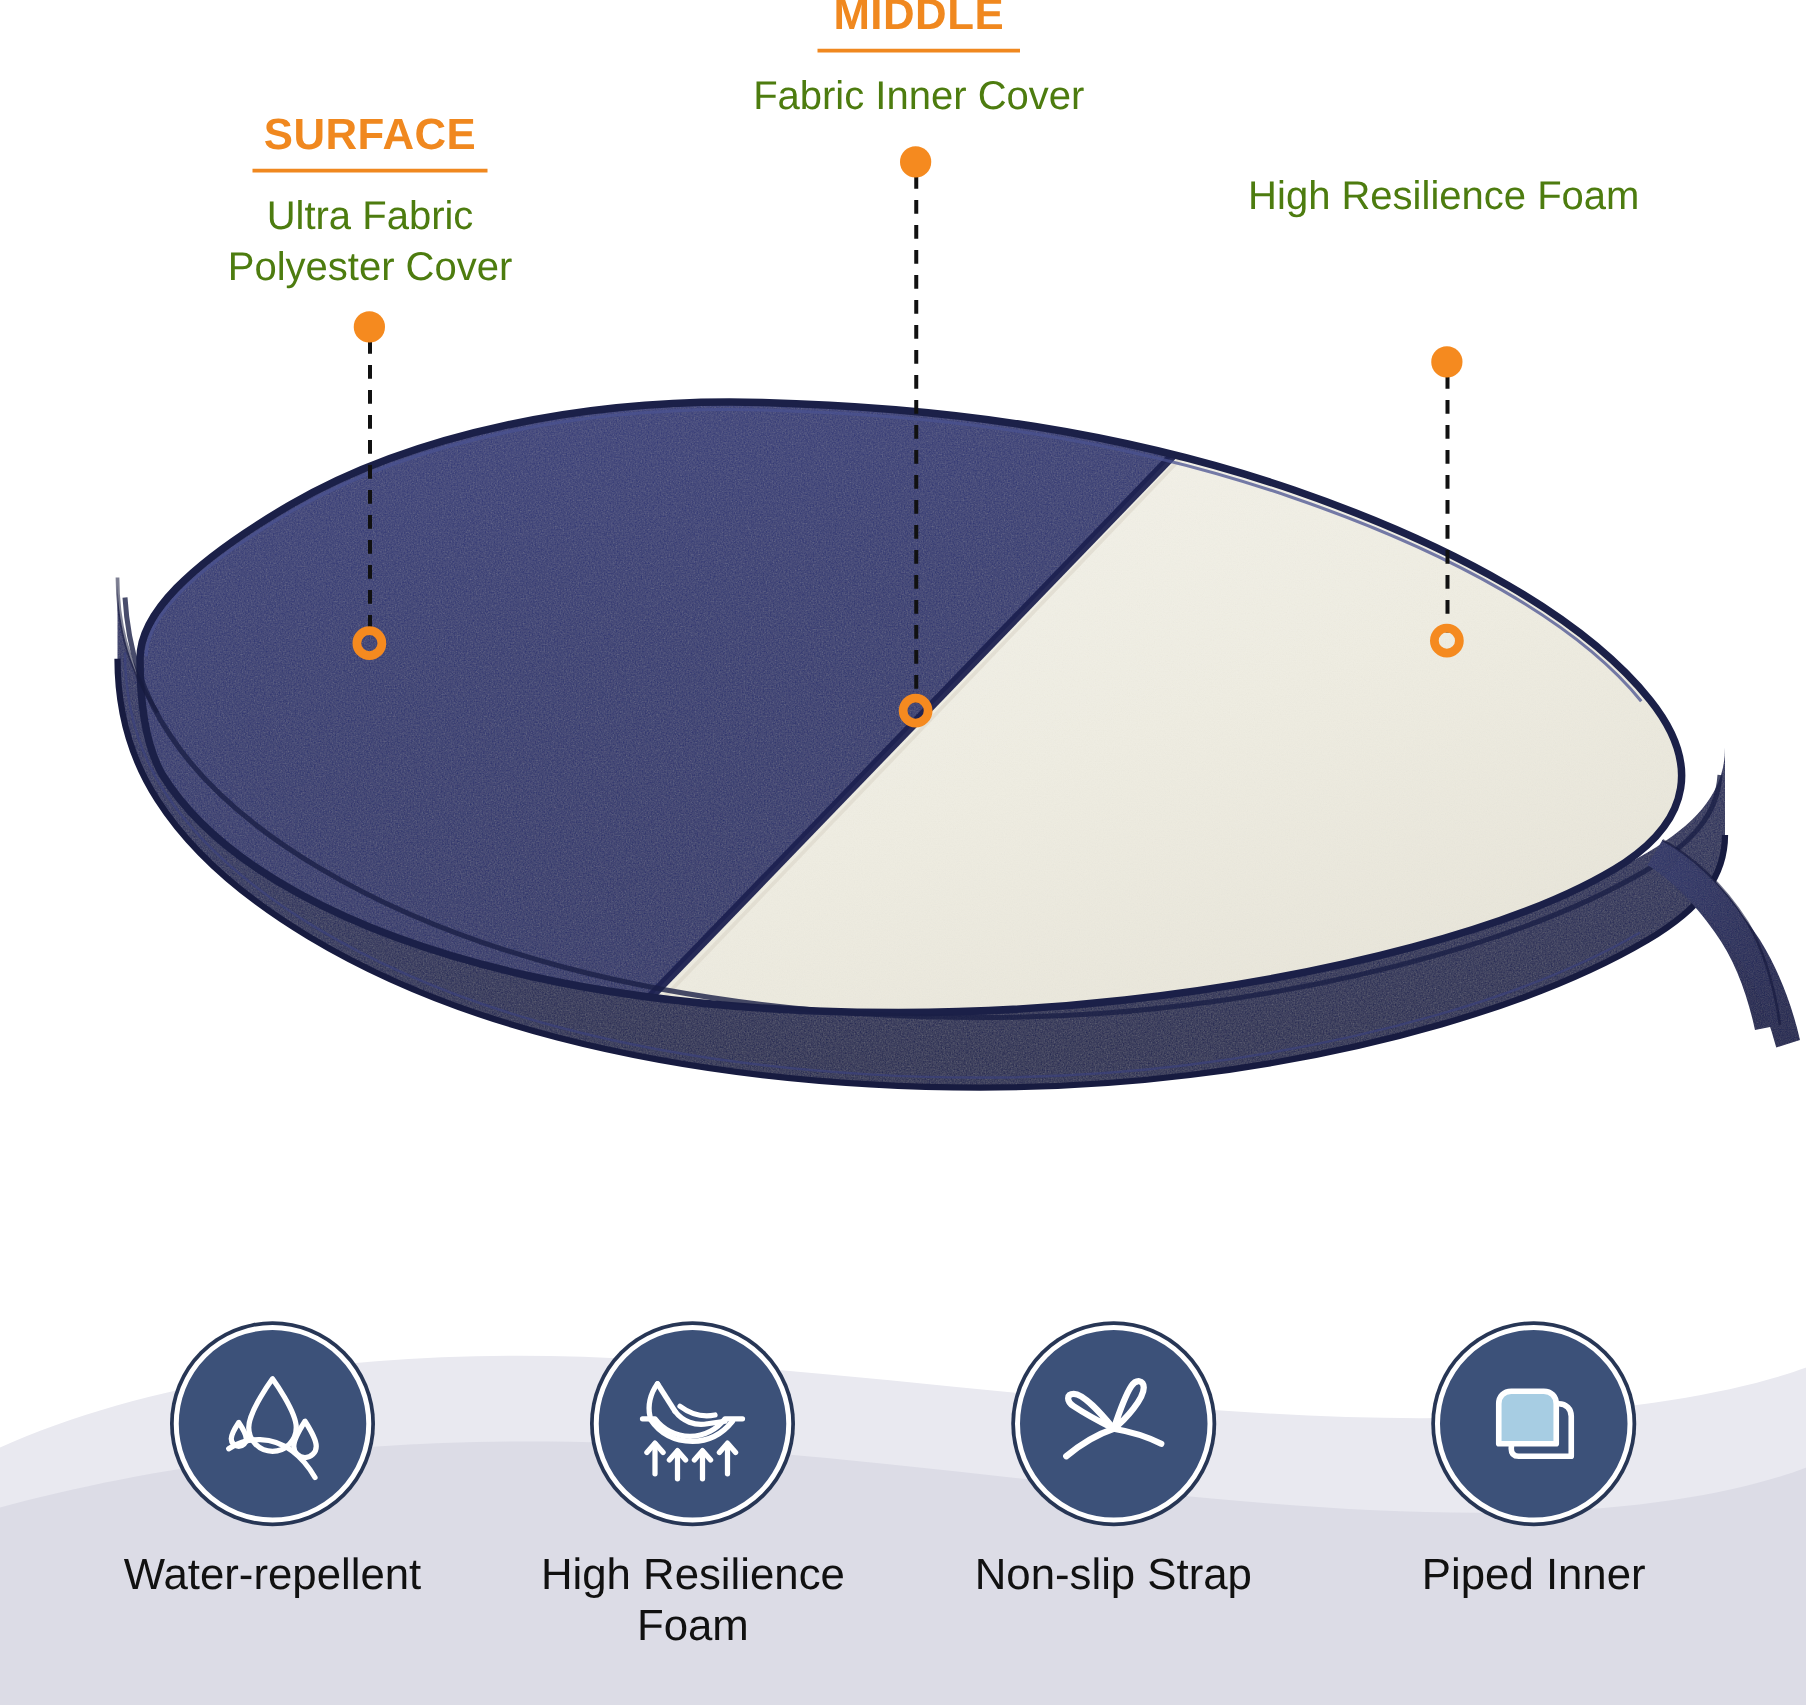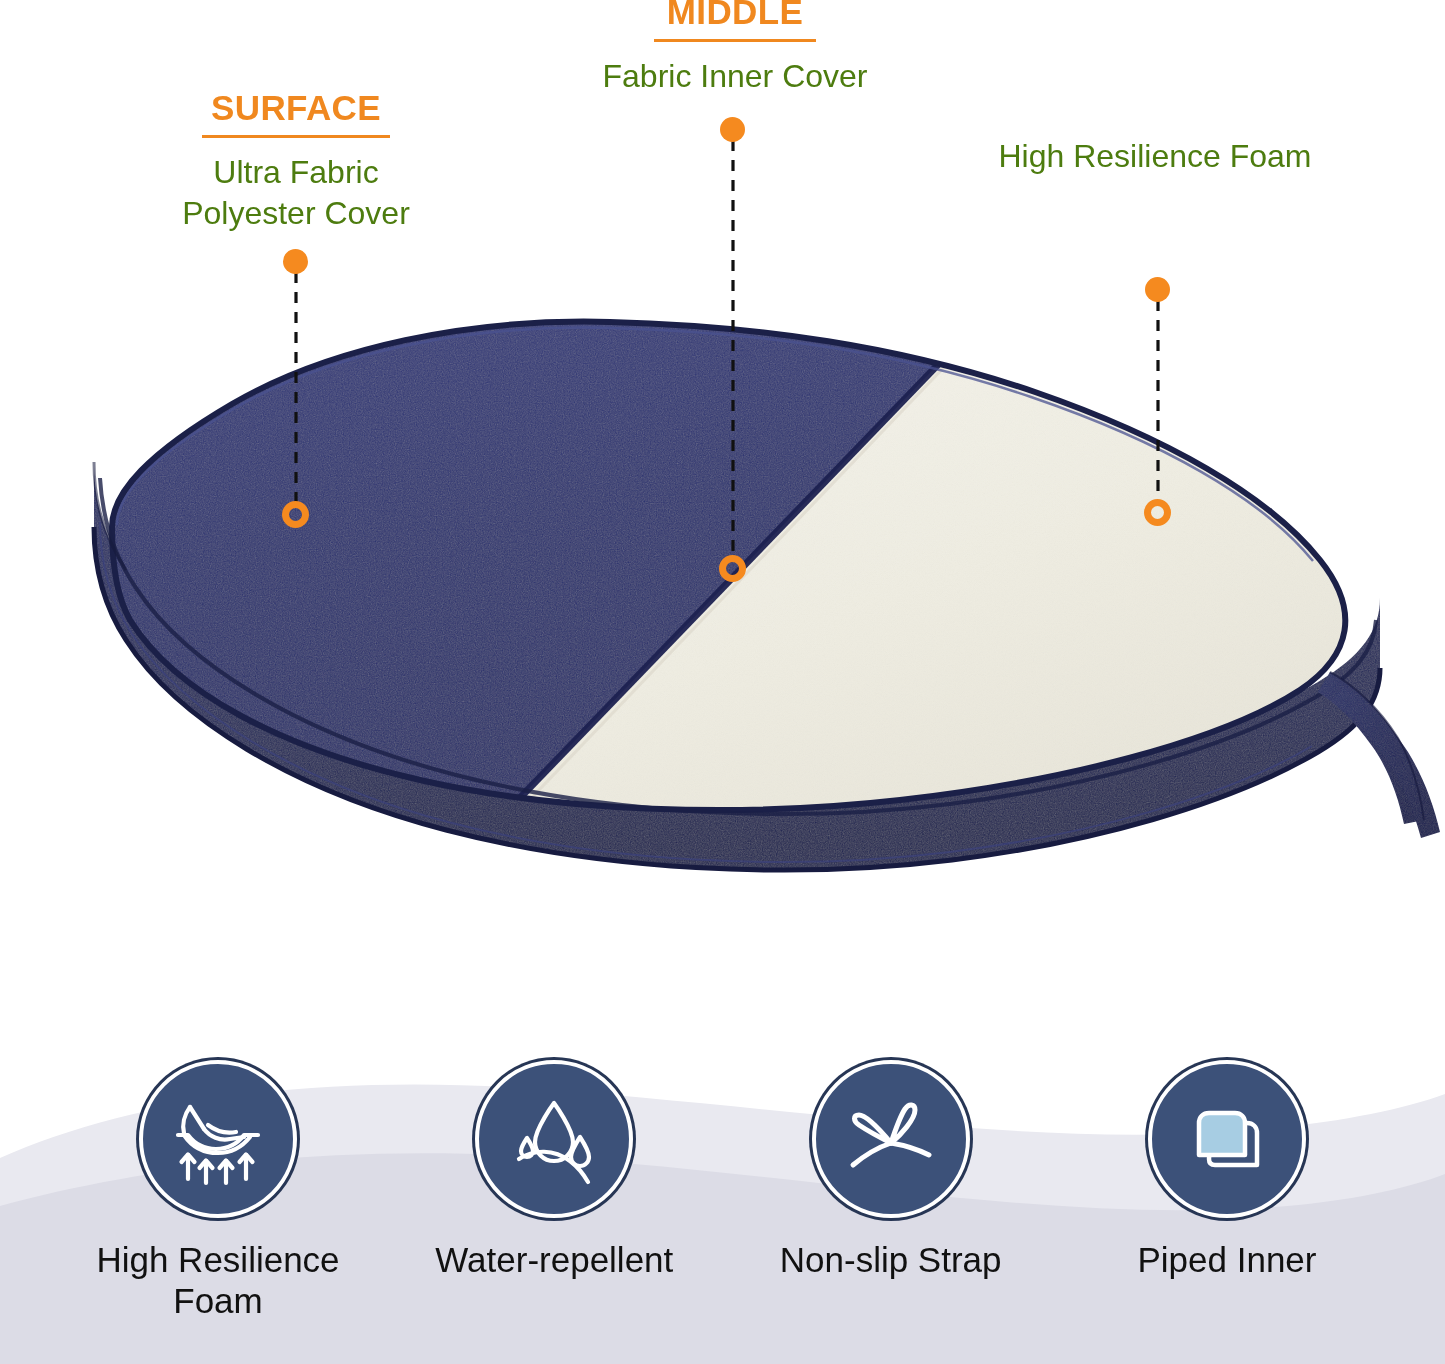--- a/index.html
+++ b/index.html
@@ -293,20 +293,34 @@
                C 790 156, 1010 196, 1210 192
                C 1320 190, 1398 174, 1445 156
                L 1445 346 L 0 346 Z"></path>
     </svg>
   </div>
 
   <div id="features">
 
     <div class="feature">
       <div class="feature-badge">
+        <svg width="104" height="104" viewBox="0 0 104 104">
+          <g fill="none" stroke="#ffffff" stroke-width="4.2" stroke-linecap="round" stroke-linejoin="round">
+            <path d="M 52 16 C 52 16, 33 42, 33 55 C 33 65.5, 41.5 74, 52 74 C 62.5 74, 71 65.5, 71 55 C 71 42, 52 16, 52 16 Z"></path>
+            <path d="M 25 51 C 25 51, 19 60, 19 64 C 19 67.3, 21.7 70, 25 70 C 28.3 70, 31 67.3, 31 64 C 31 60, 25 51, 25 51 Z"></path>
+            <path d="M 78 50 C 78 50, 69 64, 69 70 C 69 75, 73 79, 78 79 C 83 79, 87 75, 87 70 C 87 64, 78 50, 78 50 Z"></path>
+            <path d="M 17 72 C 32 62, 52 62, 68 74 C 76 80, 82 88, 86 95"></path>
+          </g>
+        </svg>
+      </div>
+      <div class="feature-label">Water-repellent</div>
+    </div>
+
+    <div class="feature">
+      <div class="feature-badge">
         <svg width="108" height="108" viewBox="0 0 108 108">
           <g fill="none" stroke="#ffffff" stroke-width="4.2" stroke-linecap="round" stroke-linejoin="round">
 
             <path d="M 26 22 L 40 44"></path>
             <path d="M 40 44 C 46 52, 56 56, 66 54 L 80 52"></path>
             <path d="M 26 22 C 20 30, 18 40, 20 48"></path>
             <path d="M 44 40 C 52 46, 62 49, 72 47"></path>
 
             <path d="M 14 50 L 24 50 C 30 58, 40 64, 52 64 C 64 64, 74 58, 80 50 L 94 50"></path>
             <path d="M 20 50 C 28 62, 40 68, 54 68 C 68 68, 78 62, 86 52"></path>
@@ -322,34 +336,20 @@
           </g>
         </svg>
       </div>
       <div class="feature-label">High Resilience
 Foam</div>
     </div>
 
     <div class="feature">
       <div class="feature-badge">
         <svg width="104" height="104" viewBox="0 0 104 104">
-          <g fill="none" stroke="#ffffff" stroke-width="4.2" stroke-linecap="round" stroke-linejoin="round">
-            <path d="M 52 16 C 52 16, 33 42, 33 55 C 33 65.5, 41.5 74, 52 74 C 62.5 74, 71 65.5, 71 55 C 71 42, 52 16, 52 16 Z"></path>
-            <path d="M 25 51 C 25 51, 19 60, 19 64 C 19 67.3, 21.7 70, 25 70 C 28.3 70, 31 67.3, 31 64 C 31 60, 25 51, 25 51 Z"></path>
-            <path d="M 78 50 C 78 50, 69 64, 69 70 C 69 75, 73 79, 78 79 C 83 79, 87 75, 87 70 C 87 64, 78 50, 78 50 Z"></path>
-            <path d="M 17 72 C 32 62, 52 62, 68 74 C 76 80, 82 88, 86 95"></path>
-          </g>
-        </svg>
-      </div>
-      <div class="feature-label">Water-repellent</div>
-    </div>
-
-    <div class="feature">
-      <div class="feature-badge">
-        <svg width="104" height="104" viewBox="0 0 104 104">
           <g fill="none" stroke="#ffffff" stroke-width="5" stroke-linecap="round" stroke-linejoin="round">
 
             <path d="M 52 56 C 40 50, 26 42, 20 38 C 14 34, 14 28, 20 28 C 28 28, 42 44, 52 56 Z"></path>
 
             <path d="M 52 56 C 56 44, 62 28, 66 22 C 70 16, 76 17, 76 23 C 76 32, 62 48, 52 56 Z"></path>
 
             <path d="M 52 56 C 40 60, 26 68, 14 78"></path>
             <path d="M 52 56 C 64 58, 78 62, 90 68"></path>
           </g>
         </svg>

